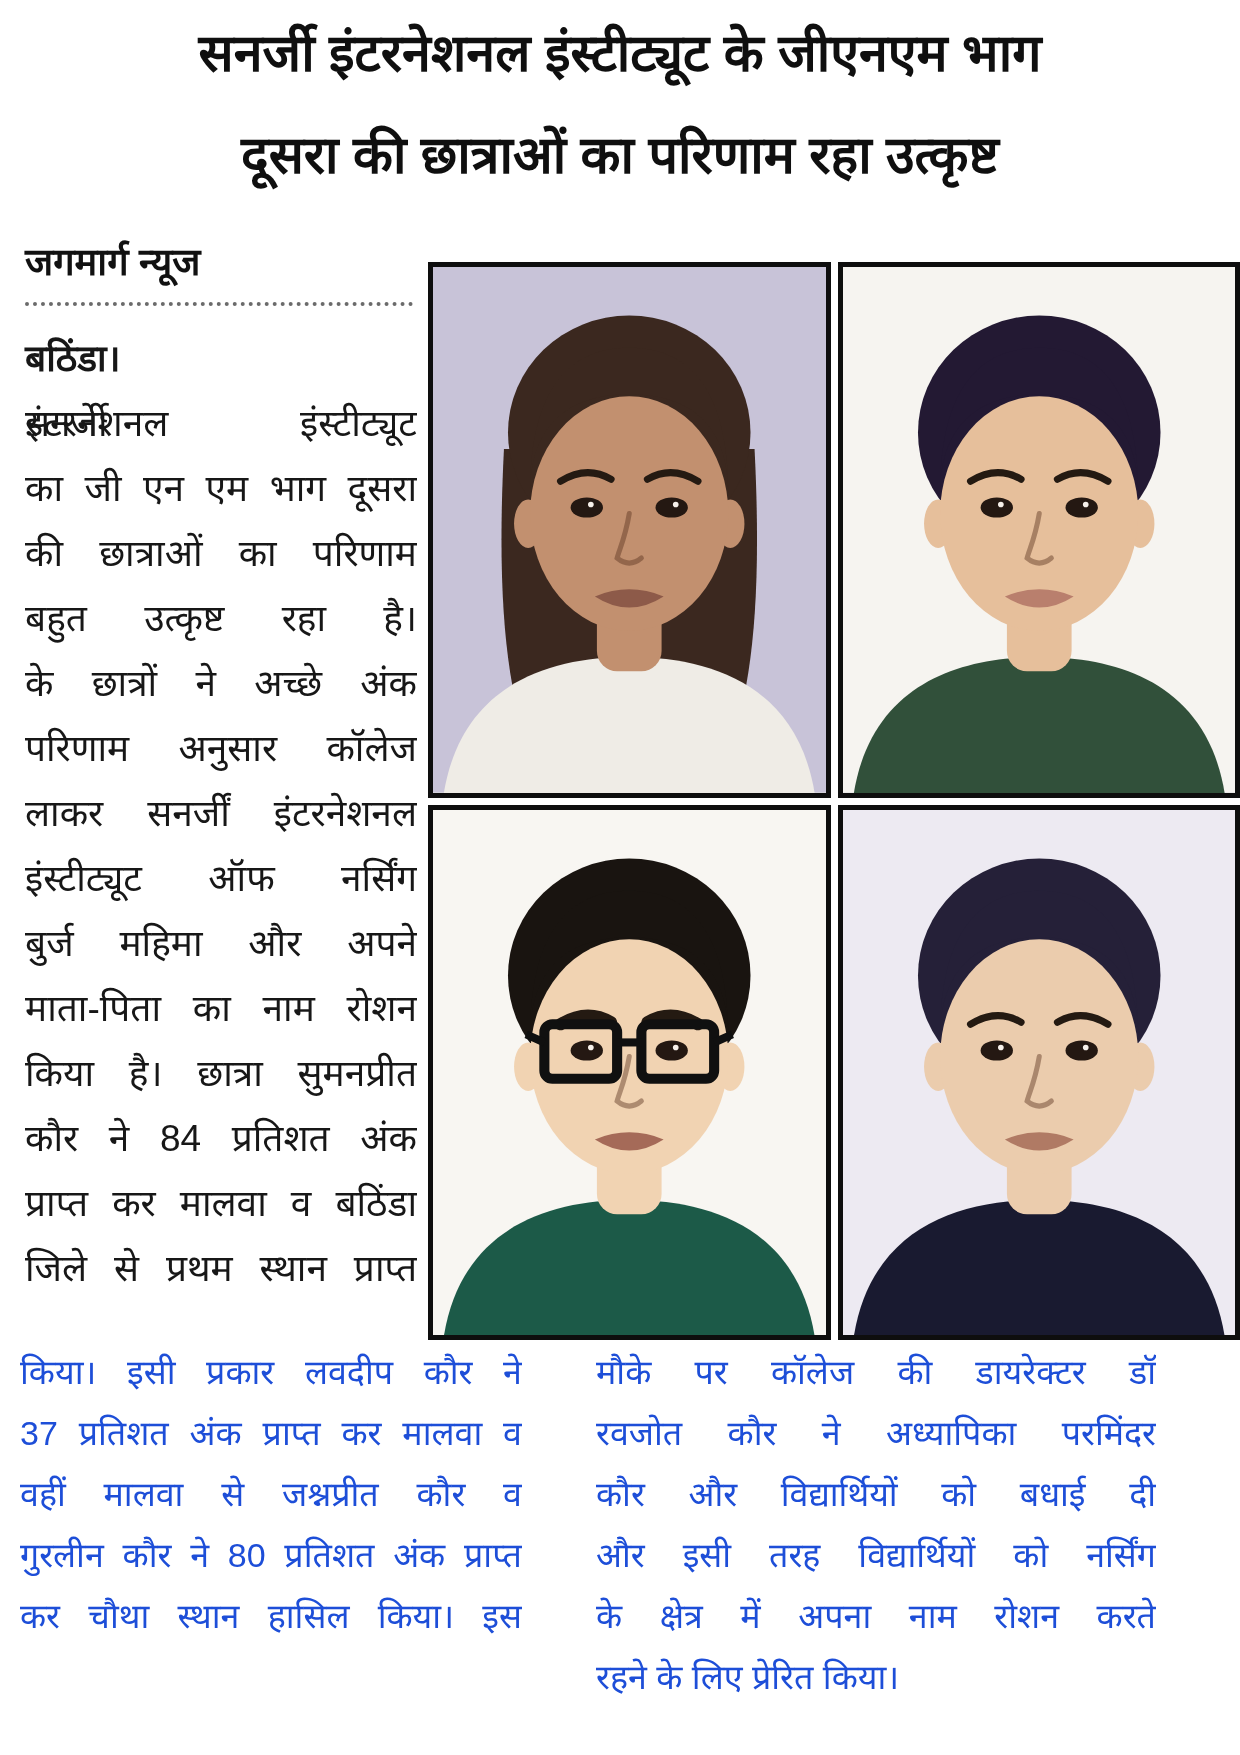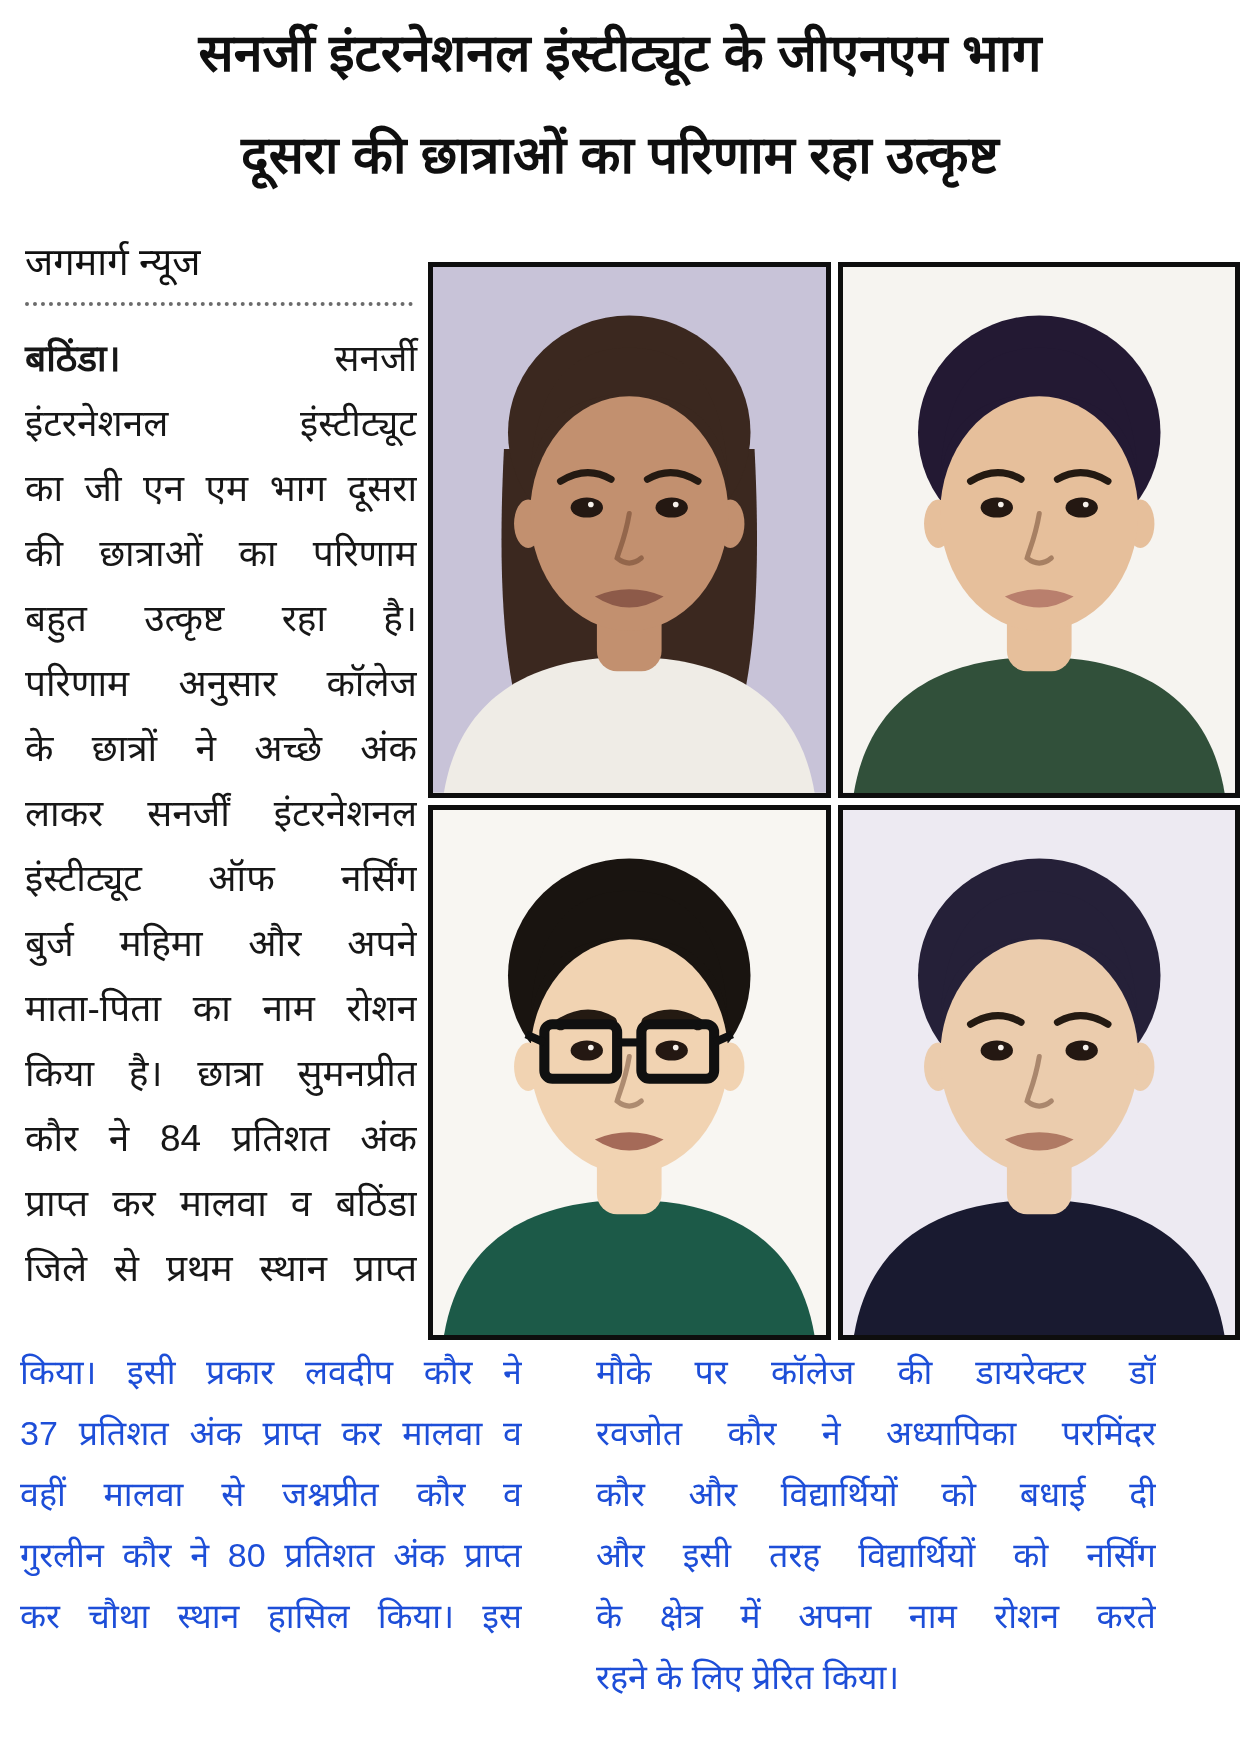--- a/index.html
+++ b/index.html
@@ -7,29 +7,29 @@
     position:relative;width:1240px;height:1755px;background:#ffffff;
     font-family:"Liberation Sans","DejaVu Sans",sans-serif;color:#1c1c1c;overflow:hidden;
   }
   .headline{
     position:absolute;top:2px;left:0;width:100%;text-align:center;
     font-weight:bold;color:#0f0f0f;font-size:52px;line-height:102px;letter-spacing:0px;
   }
   .headline .hl{display:block;}
   .byline{
     position:absolute;top:234px;left:25px;width:388px;
-    font-size:38px;font-weight:normal;color:#111;
+    font-size:38px;font-weight:bold;color:#111;
     padding-bottom:16px;border-bottom:4px dotted #6b6b6b;
   }
   .intro{
     position:absolute;top:326px;left:25px;width:392px;
     font-size:37px;line-height:65px;color:#171717;
   }
   .line{text-align:justify;text-align-last:justify;overflow:hidden;}
-  .intro .line,.intro-first{height:65px;}
+  .intro .line,.intro-first{height:65px;flex-direction:column;}
   .intro-first{display:flex;justify-content:space-between;align-items:baseline;}
   .dateline{font-weight:bold;}
   .photo-grid{
     position:absolute;left:428px;top:262px;width:812px;height:1078px;
     display:grid;grid-template-columns:1fr 1fr;grid-template-rows:1fr 1fr;gap:7px;
     background:#ffffff;
   }
   .photo{
     border:5px solid #0e0e0e;background:#ddd;overflow:hidden;
   }
@@ -55,22 +55,22 @@
   <div class="intro">
     <div class="intro-first">
       <span class="dateline">बठिंडा।</span>
       <span>सनर्जी</span>
     </div>
     <div>
         <div class="line">इंटरनेशनल इंस्टीट्यूट</div>
         <div class="line">का जी एन एम भाग दूसरा</div>
         <div class="line">की छात्राओं का परिणाम</div>
         <div class="line">बहुत उत्कृष्ट रहा है।</div>
+        <div class="line">के छात्रों ने अच्छे अंक</div>
         <div class="line">परिणाम अनुसार कॉलेज</div>
-        <div class="line">के छात्रों ने अच्छे अंक</div>
         <div class="line">लाकर सनर्जीं इंटरनेशनल</div>
         <div class="line">इंस्टीट्यूट ऑफ नर्सिंग</div>
         <div class="line">बुर्ज महिमा और अपने</div>
         <div class="line">माता-पिता का नाम रोशन</div>
         <div class="line">किया है। छात्रा सुमनप्रीत</div>
         <div class="line">कौर ने 84 प्रतिशत अंक</div>
         <div class="line">प्राप्त कर मालवा व बठिंडा</div>
         <div class="line">जिले से प्रथम स्थान प्राप्त</div>
       </div>
   </div>

